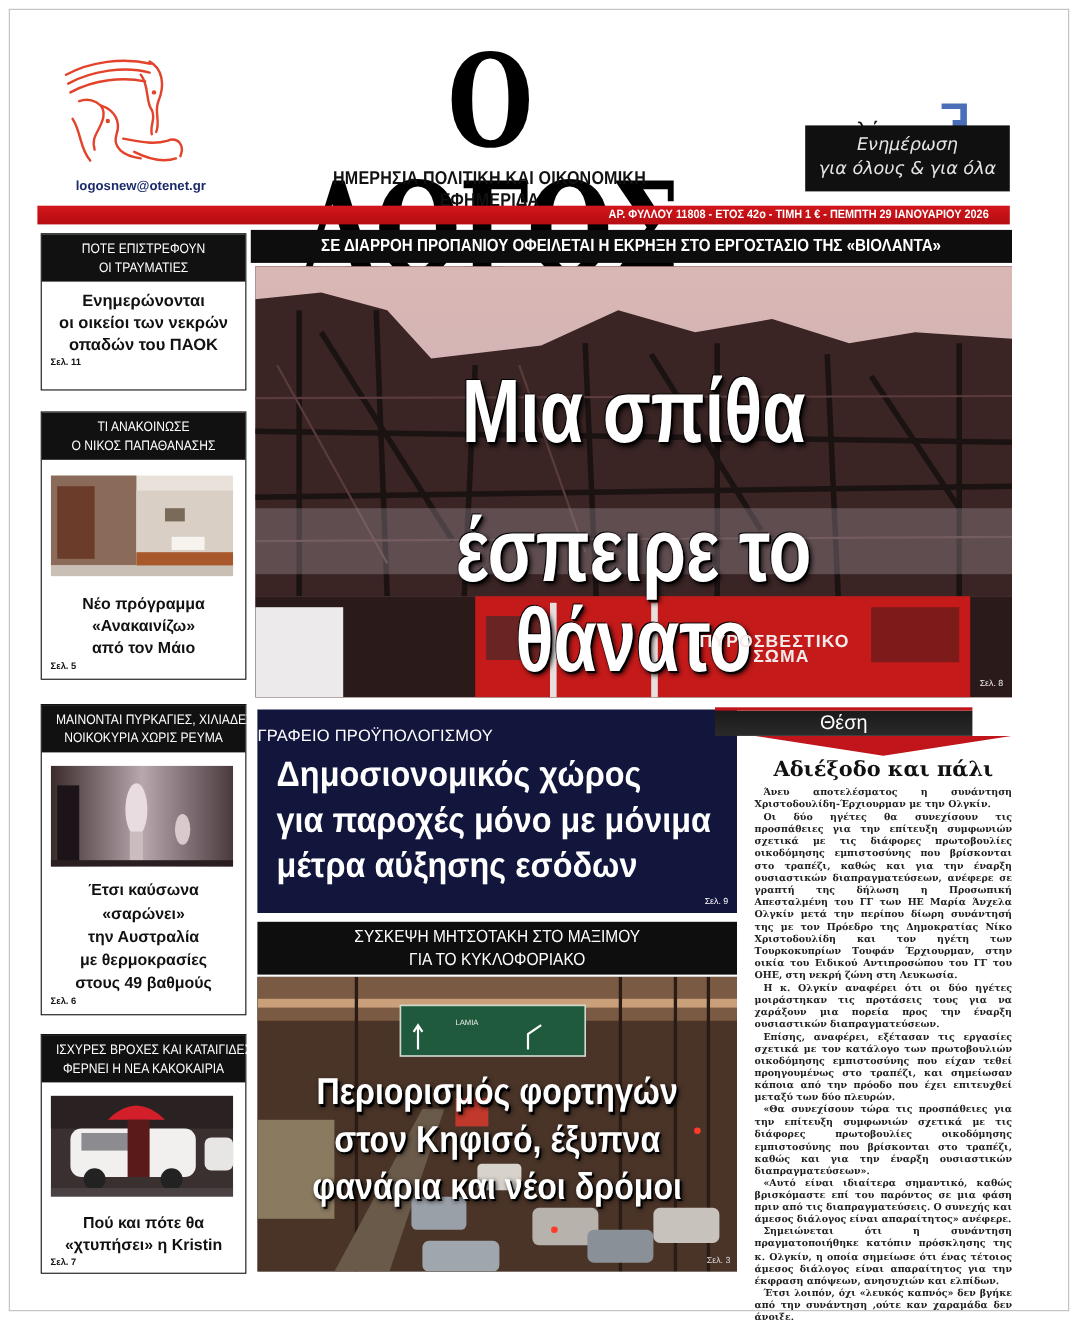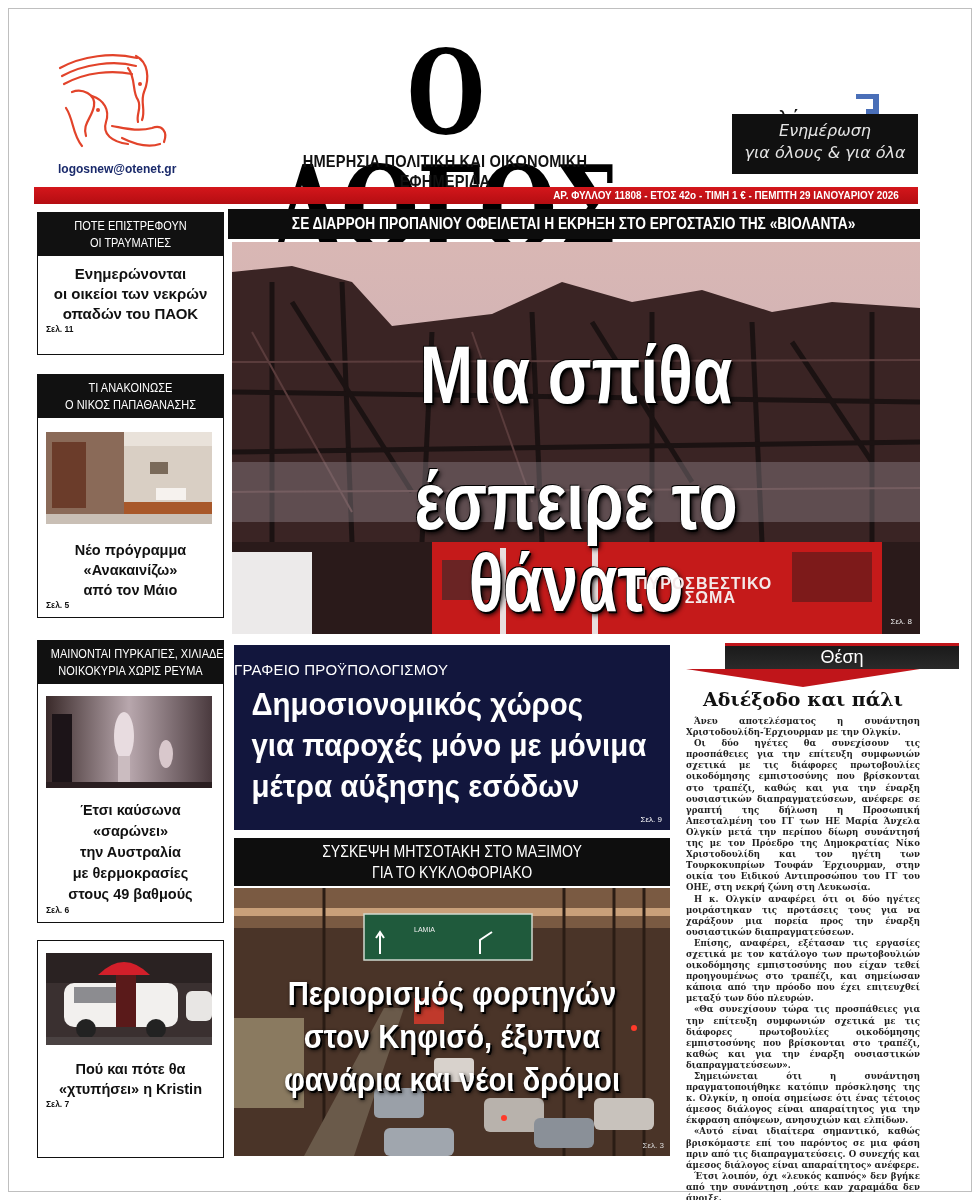--- a/index.html
+++ b/index.html
@@ -3,21 +3,21 @@
 <meta charset="utf-8">
 <style>
   * { box-sizing: border-box; margin: 0; padding: 0; }
   html, body { width: 980px; height: 1200px; background: #ffffff; overflow: hidden; }
   body { font-family: "Liberation Sans", sans-serif; color: #111; position: relative; }
   .frame { position: absolute; left: 8px; top: 8px; width: 964px; height: 1184px; border: 1px solid #bfbfbf; background:#fff; }
   .abs { position: absolute; }
 
   
   .logo-art { left: 52px; top: 48px; width: 122px; height: 110px; }
-  .email { left: 58px; top: 162px; width: 140px; font-size: 12px; font-weight: bold; color: #1a2a6b; text-align: left; }
+  .email { left: 58px; top: 162px; width: 140px; font-size: 12px; font-weight: bold; color: #1a2a6b; text-align: center; }
   .title { left: 225px; top: 34px; width: 440px; text-align: center; font-family: "DejaVu Serif", serif; font-weight: bold; font-size: 104px; letter-spacing: -2px; line-height: 1; transform: scaleX(0.86) scaleY(1.12); transform-origin: center top; color:#000; }
   .subtitle { left: 225px; top: 152px; width: 440px; text-align: center; font-size: 17px; font-weight: bold; letter-spacing: 0.2px; transform: scaleX(0.86); transform-origin: center; }
   .logo24 { left: 760px; top: 50px; width: 160px; height: 60px; margin-top: 48px; }
   .logo24-text { position:absolute; left: 0; top: 8px; font-size: 22px; color:#111; }
   .logo24-num { position:absolute; left: 86px; top: -4px; width: 36px; height: 52px; }
   .logo24-line { position:absolute; left: 0px; top: 47px; width: 40px; height: 1px; background:#333; }
   .logo24-url { position:absolute; left: 44px; top: 41px; font-size: 9px; color:#111;font-style:italic; }
   .slogan { left: 732px; top: 114px; width: 186px; height: 60px; background: #101010; color:#e5e5e5; text-align:center; font-style: italic; font-size: 16px; line-height: 22px; padding-top: 6px; font-family: "DejaVu Sans", sans-serif; font-weight: 300; }
 
   .redbar { left: 34px; top: 187px; width: 884px; height: 17px; background: linear-gradient(#d4161b, #b40d12); color:#fff; font-size: 11px; font-weight: bold; text-align: right; line-height: 17px; }
@@ -42,21 +42,21 @@
   .budget .k { font-size: 15px; padding-top: 16px; letter-spacing: 0.2px; }
   .budget .h { font-size: 32px; font-weight: bold; line-height: 41px; padding-top: 6px; transform: scaleX(0.92); }
   .budget .pg { position:absolute; right: 8px; bottom: 6px; font-size: 8px; }
 
   .trafkicker { left: 234px; top: 838px; width: 436px; height: 48px; background:#0e0e0e; color:#fff; text-align:center; font-size: 16px; line-height: 21px; padding-top: 3px; }
   .trafkicker span{ display:block; transform: scaleX(0.88); }
   .trafphoto { left: 234px; top: 888px; width: 436px; height: 268px; overflow: hidden; background: #3a2a22; }
   .trafhead { position:absolute; left: 0; width: 100%; top: 84px; text-align:center; color:#fff; font-weight:bold; font-size: 34px; line-height: 43px; text-shadow: 2px 2px 0 #000, 2px 2px 5px #000; transform: scaleX(0.86); }
 
   
-  .thesi-tab { left: 725px; top: 643px; width: 234px; height: 26px; background: linear-gradient(#1a1a1a,#2a2a2a); border-top: 3px solid #c0151a; color:#fff; text-align:center; font-size: 18px; line-height: 22px; }
+  .thesi-tab { left: 650px; top: 643px; width: 234px; height: 26px; background: linear-gradient(#1a1a1a,#2a2a2a); border-top: 3px solid #c0151a; color:#fff; text-align:center; font-size: 18px; line-height: 22px; }
   .thesi-arrow { left: 686px; top: 669px; width: 234px; height: 20px; }
   .ed-title { left: 686px; top: 688px; width: 234px; text-align:center; font-family: "DejaVu Serif", serif; font-weight: bold; font-size: 19px; }
   .ed-body { left: 686px; top: 716px; width: 234px; font-family: "DejaVu Serif", serif; font-size: 8.6px; line-height: 11.1px; text-align: justify; font-weight: bold; color:#222; }
   .ed-body p { text-indent: 8px; }
 </style>
 </head>
 <body>
 
 <div class="frame"></div>
 
@@ -168,20 +168,24 @@
     <div>Έτσι καύσωνα</div>
     <div>«σαρώνει»</div>
     <div>την Αυστραλία</div>
     <div>με θερμοκρασίες</div>
     <div>στους 49 βαθμούς</div>
   </div>
   <div class="pg">Σελ. 6</div>
 </div>
 
 <div class="abs side" style="top:940px;height:218px;">
+  <div class="kicker">
+    <span>ΙΣΧΥΡΕΣ ΒΡΟΧΕΣ ΚΑΙ ΚΑΤΑΙΓΙΔΕΣ</span>
+    <span>ΦΕΡΝΕΙ Η ΝΕΑ ΚΑΚΟΚΑΙΡΙΑ</span>
+  </div>
   <div class="photo" style="margin-top:12px;height:92px;">
     <svg width="166" height="92" viewBox="0 0 166 92">
       <rect width="166" height="92" fill="#3a3030"></rect>
       <rect x="0" y="0" width="166" height="30" fill="#2a2222"></rect>
       <rect x="18" y="30" width="114" height="44" rx="10" fill="#f2f0ee"></rect>
       <rect x="28" y="34" width="60" height="16" fill="#8c8c90"></rect>
       <circle cx="40" cy="76" r="10" fill="#222"></circle>
       <circle cx="110" cy="76" r="10" fill="#222"></circle>
       <rect x="140" y="38" width="26" height="30" rx="6" fill="#e8e6e4"></rect>
       <path d="M52 22 Q78 -4 104 22 Z" fill="#d21f2a"></path>
@@ -304,17 +308,17 @@
 <svg class="abs thesi-arrow" viewBox="0 0 234 20" width="234" height="20">
   <path d="M0 0 H234 L117 18 Z" fill="#c0151a"></path>
 </svg>
 <div class="abs ed-title">Αδιέξοδο και πάλι</div>
 <div class="abs ed-body">
   <p>Άνευ αποτελέσματος η συνάντηση Χριστοδουλίδη-Έρχιουρμαν με την Ολγκίν.</p>
   <p>Οι δύο ηγέτες θα συνεχίσουν τις προσπάθειες για την επίτευξη συμφωνιών σχετικά με τις διάφορες πρωτοβουλίες οικοδόμησης εμπιστοσύνης που βρίσκονται στο τραπέζι, καθώς και για την έναρξη ουσιαστικών διαπραγματεύσεων, ανέφερε σε γραπτή της δήλωση η Προσωπική Απεσταλμένη του ΓΓ των ΗΕ Μαρία Άνχελα Ολγκίν μετά την περίπου δίωρη συνάντησή της με τον Πρόεδρο της Δημοκρατίας Νίκο Χριστοδουλίδη και τον ηγέτη των Τουρκοκυπρίων Τουφάν Έρχιουρμαν, στην οικία του Ειδικού Αντιπροσώπου του ΓΓ του ΟΗΕ, στη νεκρή ζώνη στη Λευκωσία.</p>
   <p>Η κ. Ολγκίν αναφέρει ότι οι δύο ηγέτες μοιράστηκαν τις προτάσεις τους για να χαράξουν μια πορεία προς την έναρξη ουσιαστικών διαπραγματεύσεων.</p>
   <p>Επίσης, αναφέρει, εξέτασαν τις εργασίες σχετικά με τον κατάλογο των πρωτοβουλιών οικοδόμησης εμπιστοσύνης που είχαν τεθεί προηγουμένως στο τραπέζι, και σημείωσαν κάποια από την πρόοδο που έχει επιτευχθεί μεταξύ των δύο πλευρών.</p>
   <p>«Θα συνεχίσουν τώρα τις προσπάθειες για την επίτευξη συμφωνιών σχετικά με τις διάφορες πρωτοβουλίες οικοδόμησης εμπιστοσύνης που βρίσκονται στο τραπέζι, καθώς και για την έναρξη ουσιαστικών διαπραγματεύσεων».</p>
+  <p>«Αυτό είναι ιδιαίτερα σημαντικό, καθώς βρισκόμαστε επί του παρόντος σε μια φάση πριν από τις διαπραγματεύσεις. Ο συνεχής και άμεσος διάλογος είναι απαραίτητος» ανέφερε.</p>
   <p>Σημειώνεται ότι η συνάντηση πραγματοποιήθηκε κατόπιν πρόσκλησης της κ. Ολγκίν, η οποία σημείωσε ότι ένας τέτοιος άμεσος διάλογος είναι απαραίτητος για την έκφραση απόψεων, ανησυχιών και ελπίδων.</p>
-  <p>«Αυτό είναι ιδιαίτερα σημαντικό, καθώς βρισκόμαστε επί του παρόντος σε μια φάση πριν από τις διαπραγματεύσεις. Ο συνεχής και άμεσος διάλογος είναι απαραίτητος» ανέφερε.</p>
   <p>Έτσι λοιπόν, όχι «λευκός καπνός» δεν βγήκε από την συνάντηση ,ούτε καν χαραμάδα δεν άνοιξε.</p>
 
 </div>
 
 </body></html>

